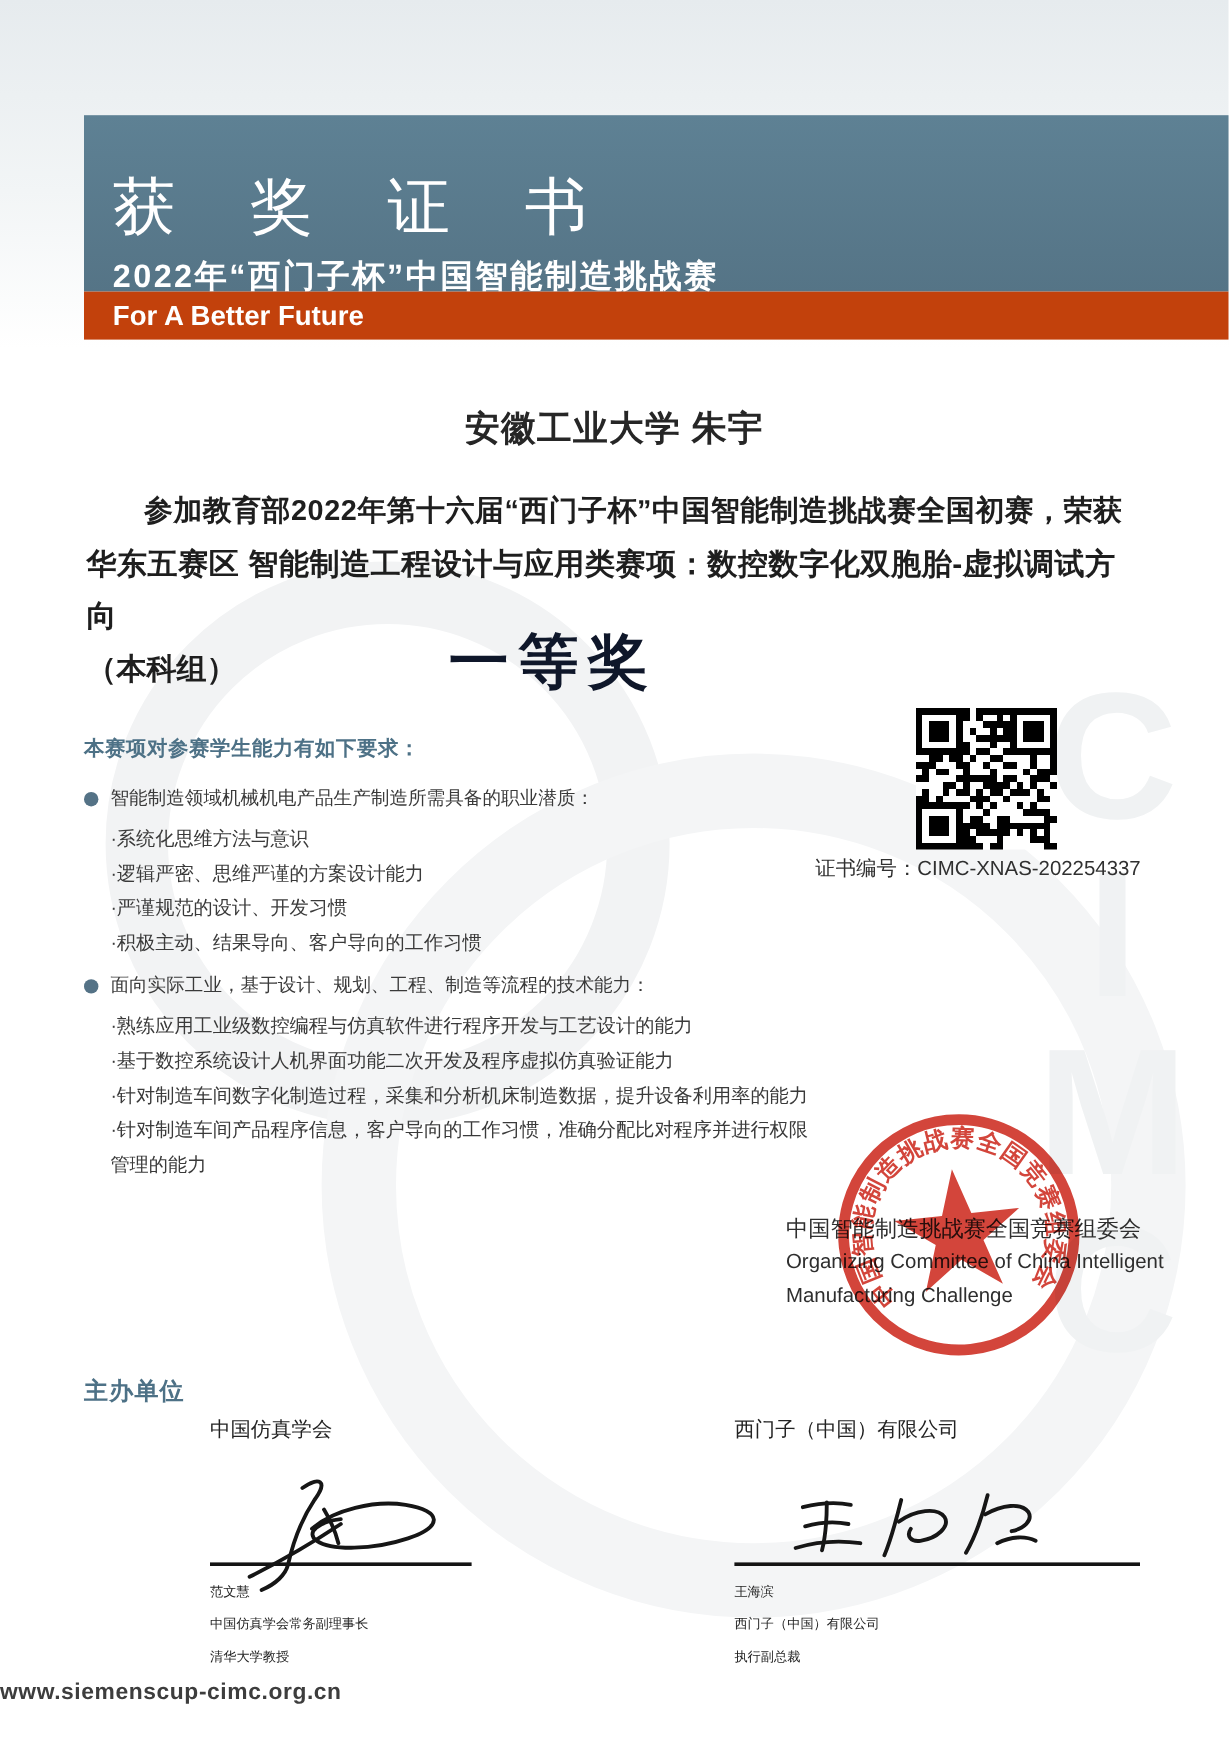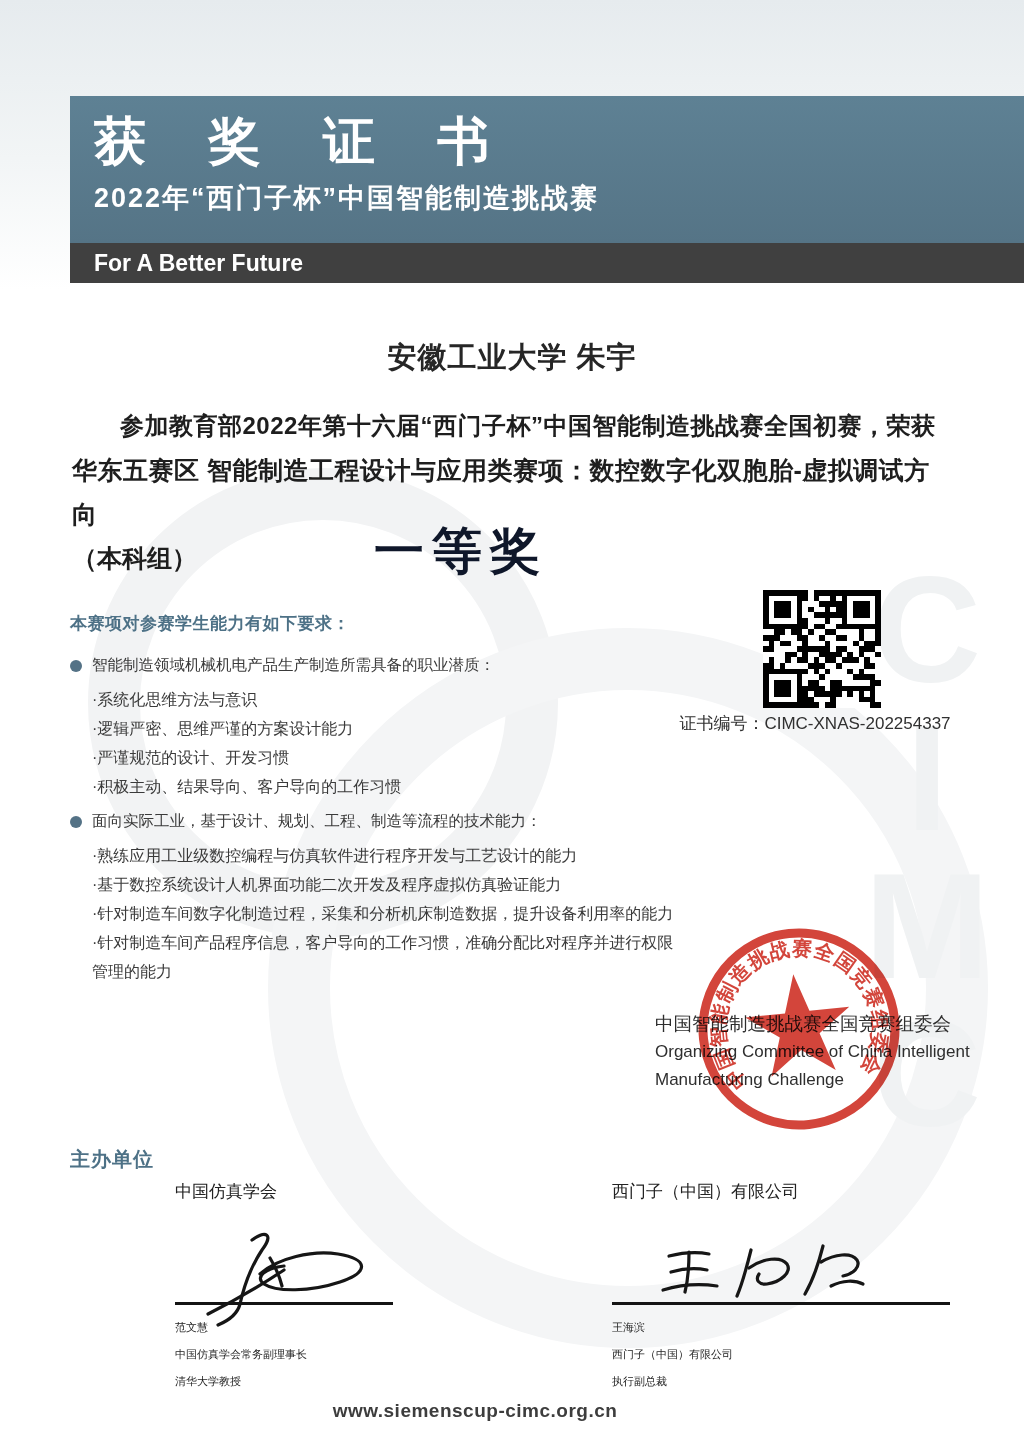--- a/index.html
+++ b/index.html
@@ -16,24 +16,24 @@
   
   .wm-ring{ position:absolute; border-radius:50%; border:52px solid #f2f3f4; z-index:0; }
   .wm-ring.r1{ left:88px; top:468px; width:470px; height:470px; }
   .wm-ring.r2{ left:268px; top:628px; width:720px; height:720px; border-width:62px; border-color:#f4f5f6; }
   .wm-cimc{ position:absolute; left:822px; top:556px; width:210px; z-index:0;
     font-weight:bold; font-size:150px; line-height:148px; color:#f0f2f3; text-align:center; }
 
   
   .hdr{ position:absolute; left:70px; top:96px; width:954px; height:147px; z-index:2;
     background:linear-gradient(180deg,#5e8194 0%,#557486 100%); color:#fff; padding:14px 0 0 24px; }
-  .hdr-title{ font-size:52px; font-weight:bold; letter-spacing:24px; line-height:62px; }
+  .hdr-title{ font-size:52px; font-weight:normal; letter-spacing:24px; line-height:62px;margin-top:32px; }
   .hdr-sub{ font-size:27px; font-weight:bold; letter-spacing:2px; margin-top:8px; }
   .hdr-strip{ position:absolute; left:70px; top:243px; width:954px; height:40px; z-index:2;
-    background:#404040; color:#fff; font-size:23px; font-weight:bold; line-height:40px; padding-left:24px; }
+    background:#c2410c; color:#fff; font-size:23px; font-weight:bold; line-height:40px; padding-left:24px; }
 
   .z{ position:absolute; z-index:1; }
 
   .recipient{ left:0; top:338px; width:1024px; text-align:center;
     font-size:29px; font-weight:bold; color:#262626; letter-spacing:1px; }
 
   .body-text{ left:72px; top:404px; width:872px; color:#1e1e1e; }
   .body-text .l1{ font-size:24px; font-weight:600; text-indent:2em; line-height:44px; letter-spacing:0.5px;}
   .body-text .l2{ font-size:25px; font-weight:800; line-height:44px; letter-spacing:0.5px;}
   .body-text .l3{ font-size:25px; font-weight:800; line-height:44px; }
@@ -63,21 +63,21 @@
   .org-right{ left:612px; top:1180px; font-size:17px; color:#222; }
 
   .sig-svg{ z-index:2; }
   .sig-line{ height:3px; background:#141414; }
   .sig-line.left{ left:175px; top:1302px; width:218px; }
   .sig-line.right{ left:612px; top:1302px; width:338px; }
   .sig-block{ font-size:11px; color:#1f1f1f; line-height:27px; }
   .sig-block.left{ left:175px; top:1314px; }
   .sig-block.right{ left:612px; top:1314px; }
 
-  .footer-url{ left:0; top:1400px; width:950px; text-align:center;
+  .footer-url{ left:0; top:1400px; width:950px; text-align:left;
     font-size:19px; font-weight:bold; color:#3d3d3d; letter-spacing:0.5px; }
 </style>
 </head>
 <body>
 
 <div class="page">
 
   <div class="top-band"></div>
 
   <div class="wm-ring r1"></div>

